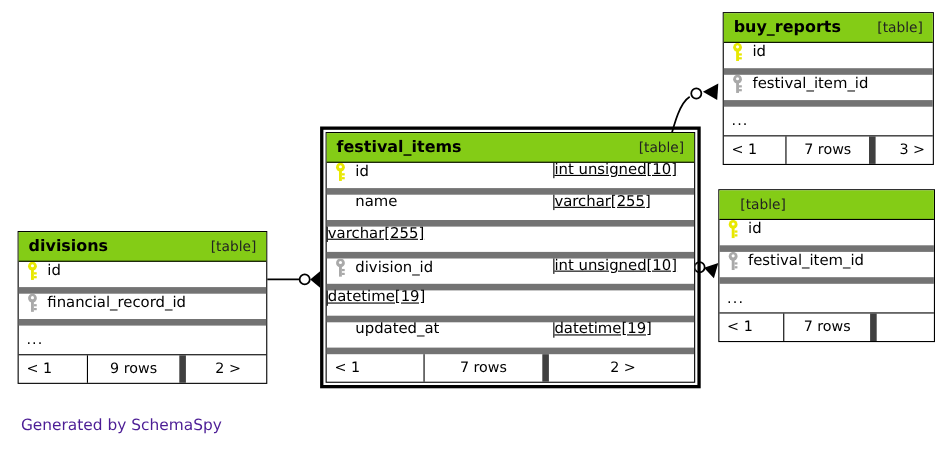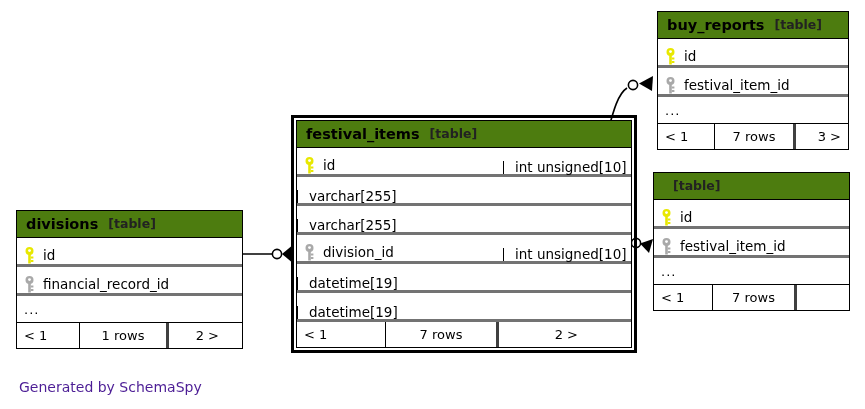--- a/index.html
+++ b/index.html
@@ -43,65 +43,66 @@
   }
   .table-box.emphasis {
     border: 1px solid #000000;
     outline: 3px solid #000000;
     outline-offset: 2px;
   }
 
   .tbl-header {
     display: flex;
     align-items: center;
-    background: #4d7c0f;
+    justify-content: space-between;
+    background: #84cc16;
     border-bottom: 1px solid #000000;
     padding: 0 9px;
     box-sizing: border-box;
     height: 27px;
   }
   .tbl-title {
     font-weight: bold;
     font-size: 14.5px;
     white-space: nowrap;
   }
   .tbl-kind {
     font-size: 12.5px;
     color: #222222;
     white-space: nowrap;
     padding-left: 10px;
-    font-weight: bold;
   }
 
   .col-row {
     display: flex;
-    align-items: flex-end;
-    border-bottom: 3px solid #737373;
+    align-items: flex-start;
+    border-bottom: 6px solid #737373;
     height: 29px;
     box-sizing: border-box;
   }
   .col-row:last-of-type { border-bottom: 1px solid #000000; }
 
   .col-name {
     flex: 1 1 auto;
     display: flex;
     align-items: center;
     padding-left: 7px;
     box-sizing: border-box;
     white-space: nowrap;
     overflow: hidden;
   }
   .col-type {
     flex: 0 0 auto;
     display: flex;
     align-items: center;
-    padding: 0 11px;
+    padding: 0 0;
     border-left: 1px solid #000000;
     box-sizing: border-box;
     white-space: nowrap;
+    text-decoration: underline;
   }
 
   .keyslot {
     flex: 0 0 auto;
     width: 17px;
     display: flex;
     align-items: center;
     justify-content: flex-start;
   }
   .keyslot svg { display: block; }
@@ -127,21 +128,21 @@
   }
   .foot-cell {
     display: flex;
     align-items: center;
     box-sizing: border-box;
     padding: 0 7px;
     font-size: 13px;
     white-space: nowrap;
   }
   .foot-prev { justify-content: flex-start; }
-  .foot-mid  { justify-content: center; border-left: 1px solid #000000; border-right: 3px solid #404040; text-align: center; }
+  .foot-mid  { justify-content: center; border-left: 1px solid #000000; border-right: 6px solid #404040; text-align: center; }
   .foot-next { justify-content: flex-end; }
 
   
   #tbl-festival_items {
     left: 296px; top: 120px; width: 336px;
   }
   #tbl-festival_items .col-type { width: 128px; }
   #tbl-festival_items .tbl-footer .foot-prev { width: 88px; }
   #tbl-festival_items .tbl-footer .foot-mid  { width: 114px; }
   #tbl-festival_items .tbl-footer .foot-next { width: 86px; }
@@ -220,20 +221,24 @@
             <rect x="6.8" y="9.5" width="2.6" height="2" fill="#e8e800"></rect>
             <rect x="6.8" y="13" width="2.6" height="2" fill="#e8e800"></rect>
           </svg>
         </span>
         <span class="col-label">id</span>
       </div>
       <div class="col-type">int unsigned[10]</div>
     </div>
 
     <div class="col-row">
+      <div class="col-name">
+        <span class="keyslot"></span>
+        <span class="col-label">name</span>
+      </div>
       <div class="col-type">varchar[255]</div>
     </div>
 
     <div class="col-row">
       <div class="col-type">varchar[255]</div>
     </div>
 
     <div class="col-row">
       <div class="col-name">
         <span class="keyslot">
@@ -248,20 +253,24 @@
         <span class="col-label">division_id</span>
       </div>
       <div class="col-type">int unsigned[10]</div>
     </div>
 
     <div class="col-row">
       <div class="col-type">datetime[19]</div>
     </div>
 
     <div class="col-row">
+      <div class="col-name">
+        <span class="keyslot"></span>
+        <span class="col-label">updated_at</span>
+      </div>
       <div class="col-type">datetime[19]</div>
     </div>
 
     <div class="tbl-footer">
       <div class="foot-cell foot-prev">&lt; 1</div>
       <div class="foot-cell foot-mid">7 rows</div>
       <div class="foot-cell foot-next">2 &gt;</div>
     </div>
   </div>
 
@@ -299,21 +308,21 @@
           </svg>
         </span>
         <span class="col-label">financial_record_id</span>
       </div>
     </div>
 
     <div class="ellipsis-row">...</div>
 
     <div class="tbl-footer">
       <div class="foot-cell foot-prev">&lt; 1</div>
-      <div class="foot-cell foot-mid">1 rows</div>
+      <div class="foot-cell foot-mid">9 rows</div>
       <div class="foot-cell foot-next">2 &gt;</div>
     </div>
   </div>
 
   <div class="table-box" id="tbl-buy_reports">
 
     <div class="tbl-header">
       <span class="tbl-title">buy_reports</span>
       <span class="tbl-kind">[table]</span>
     </div>

